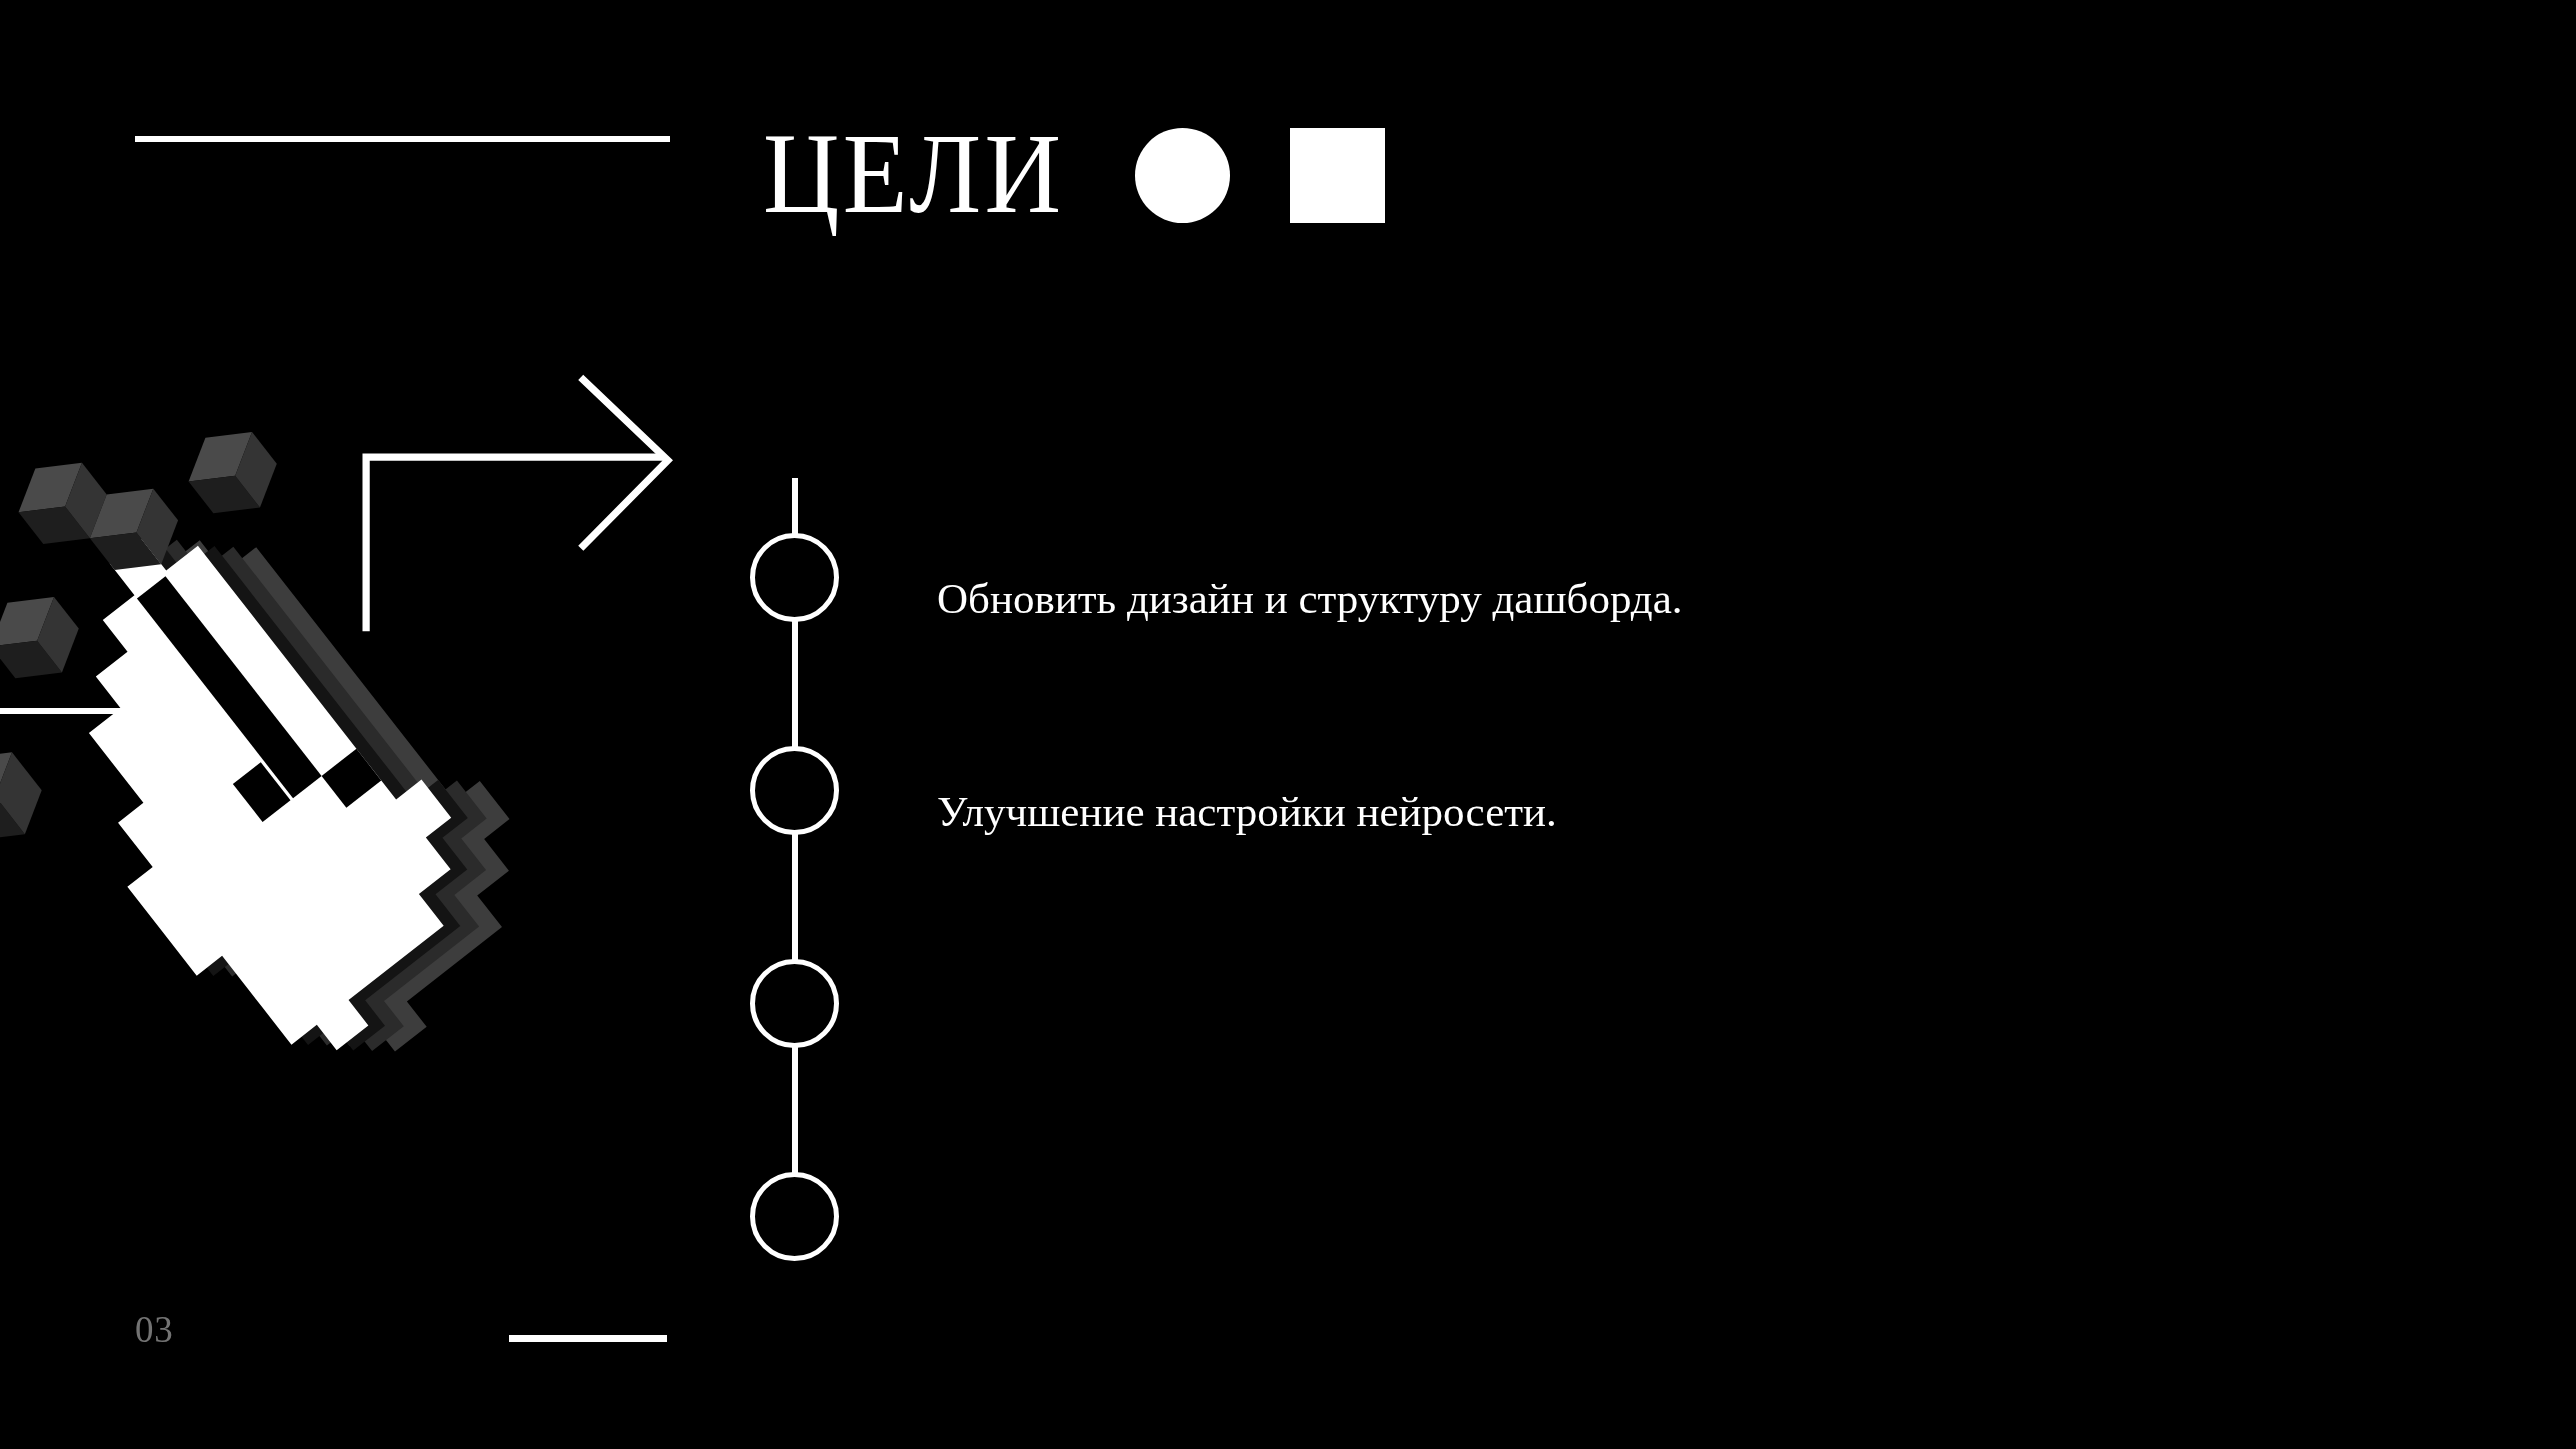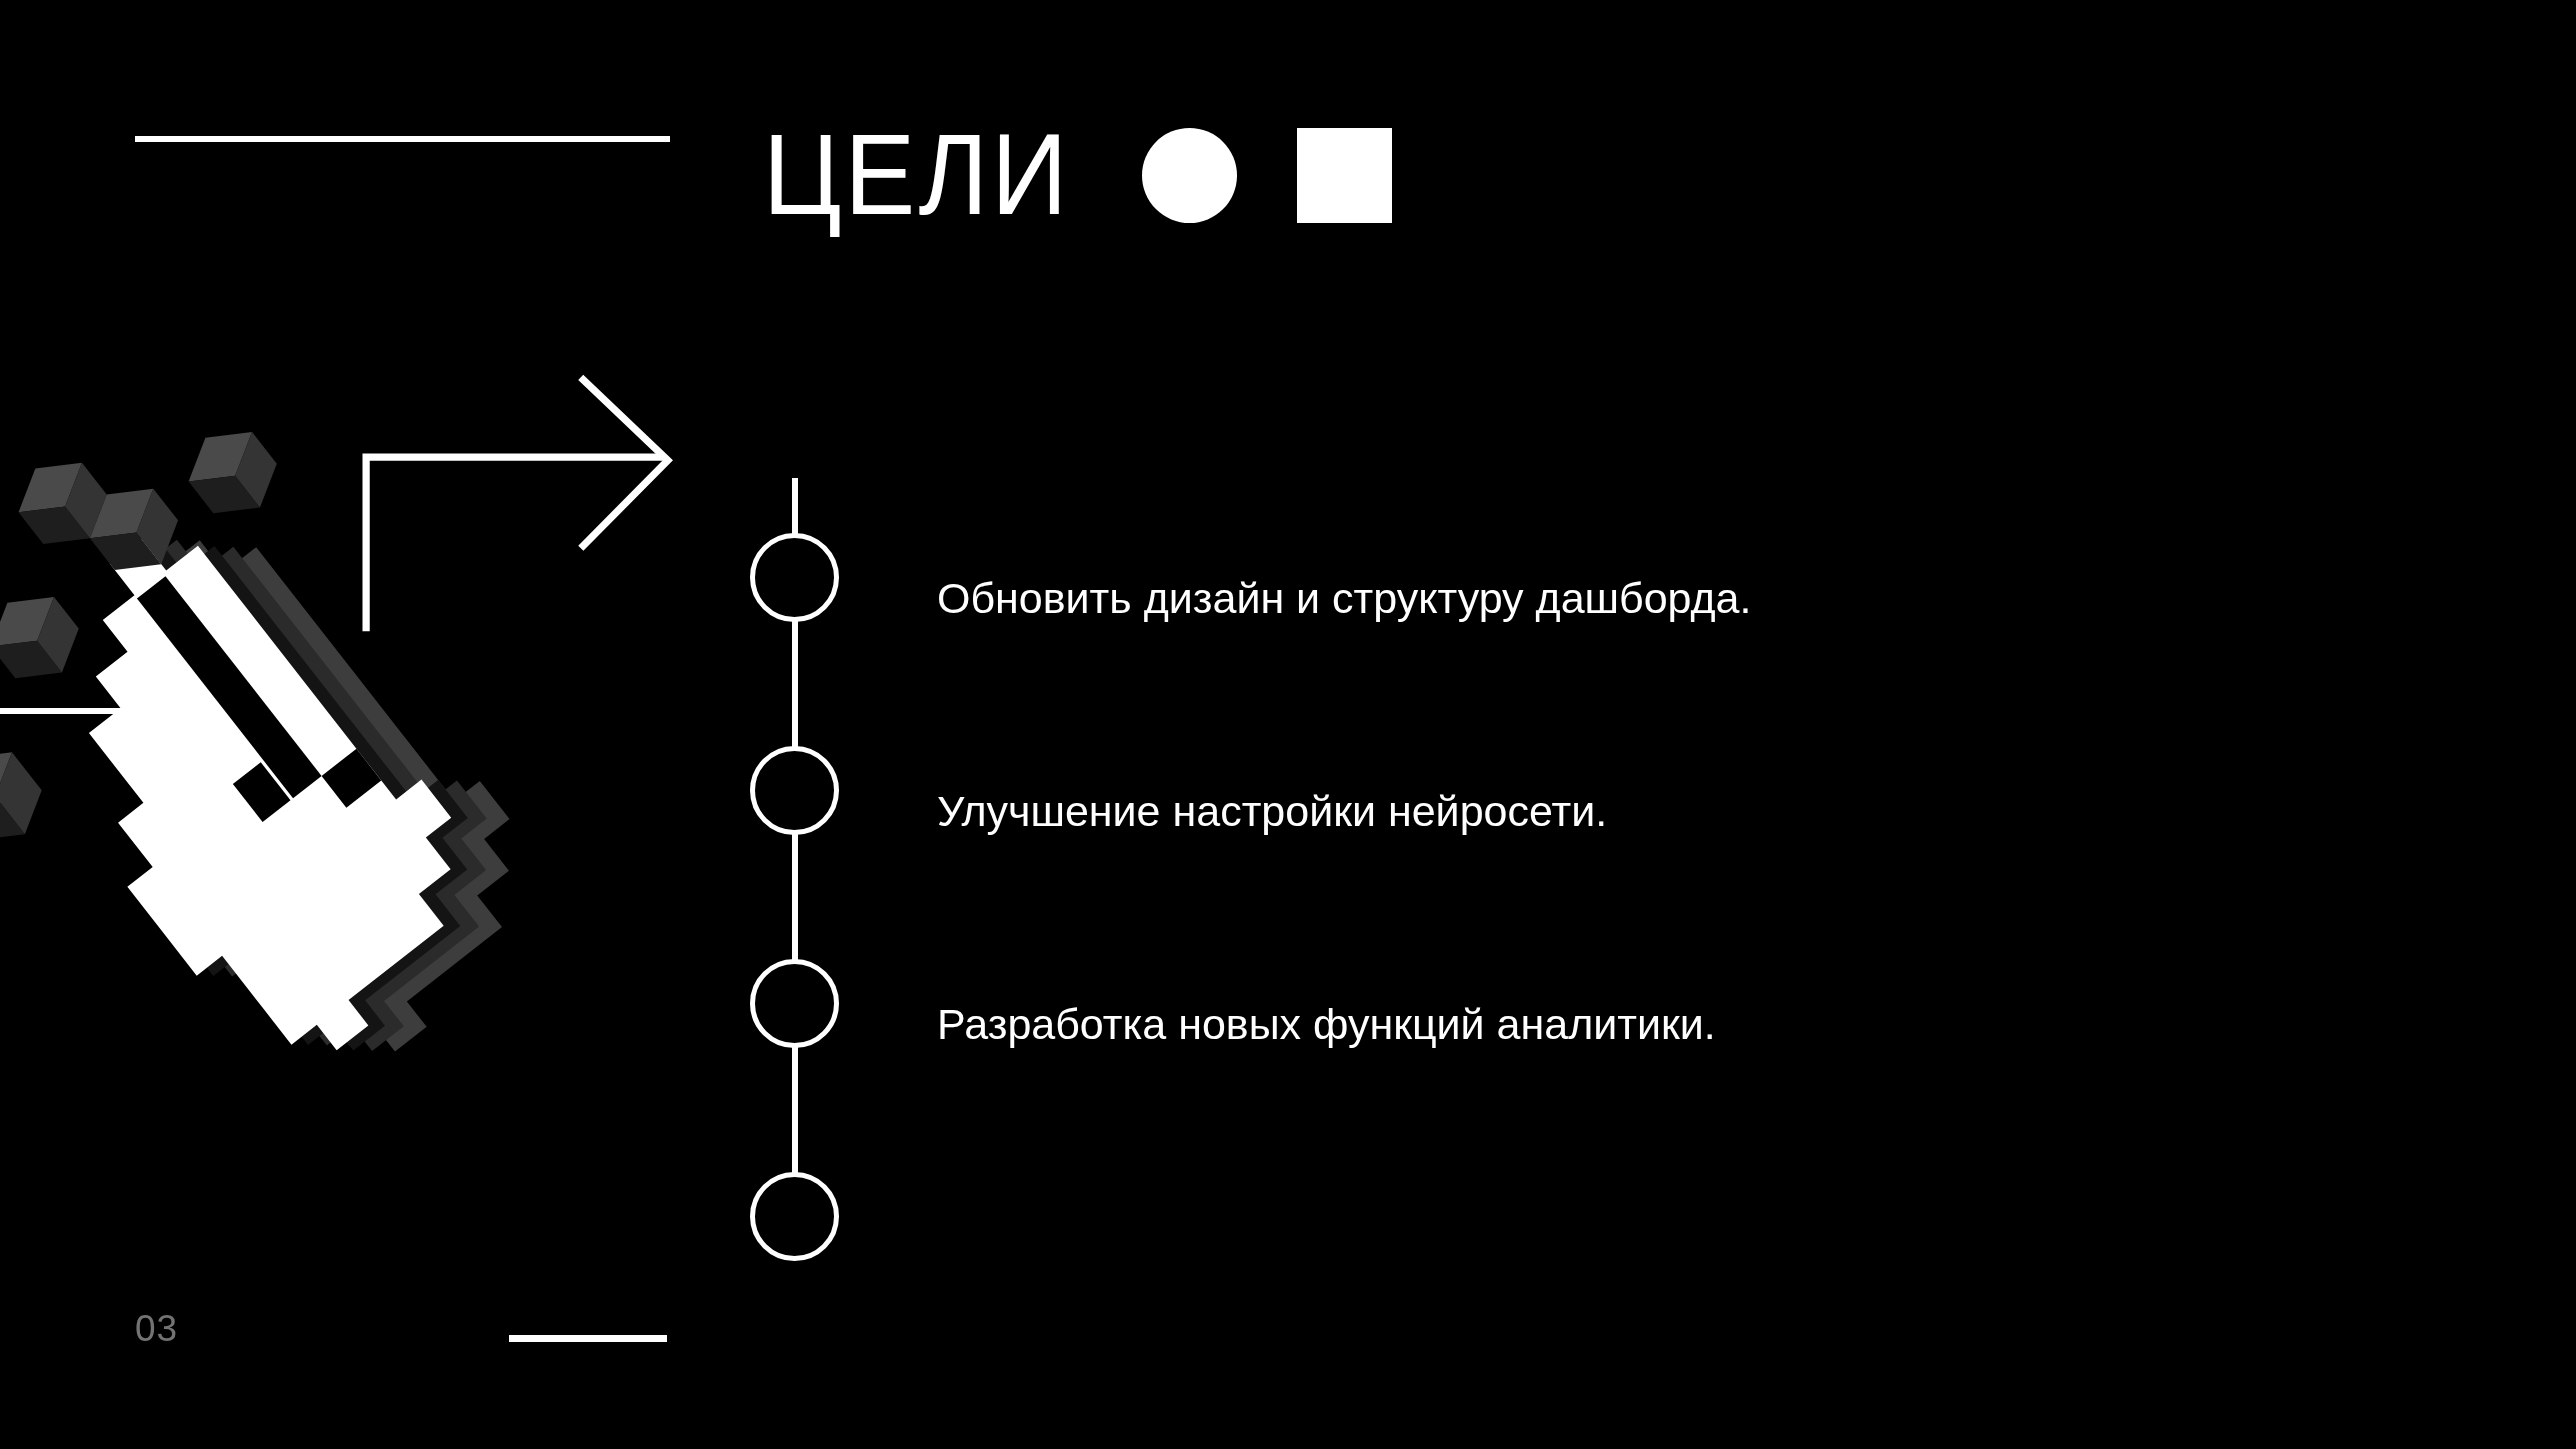--- a/index.html
+++ b/index.html
@@ -13,20 +13,21 @@
     overflow: hidden;
     font-family: "Liberation Sans", sans-serif;
     -webkit-font-smoothing: antialiased;
   }
   .slide {
     position: relative;
     width: 2576px;
     height: 1449px;
     background: #000000;
     overflow: hidden;
+    font-family: Liberation Serif, serif;
   }
 
   
   .rule-top-left {
     position: absolute;
     left: 135px;
     top: 136px;
     width: 535px;
     height: 5.6px;
     background: #ffffff;
@@ -256,21 +257,20 @@
       <div class="row-label">Обновить дизайн и структуру дашборда.</div>
     </div>
 
     <div class="timeline-row">
       <div class="bullet"></div>
       <div class="row-label">Улучшение настройки нейросети.</div>
     </div>
 
     <div class="timeline-row">
       <div class="bullet"></div>
-      <div class="row-label">Разработка новых функций аналитики.</div>
     </div>
 
     <div class="timeline-row">
       <div class="bullet"></div>
     </div>
   </div>
 
   <div class="page-number">03</div>
 
 </div>

